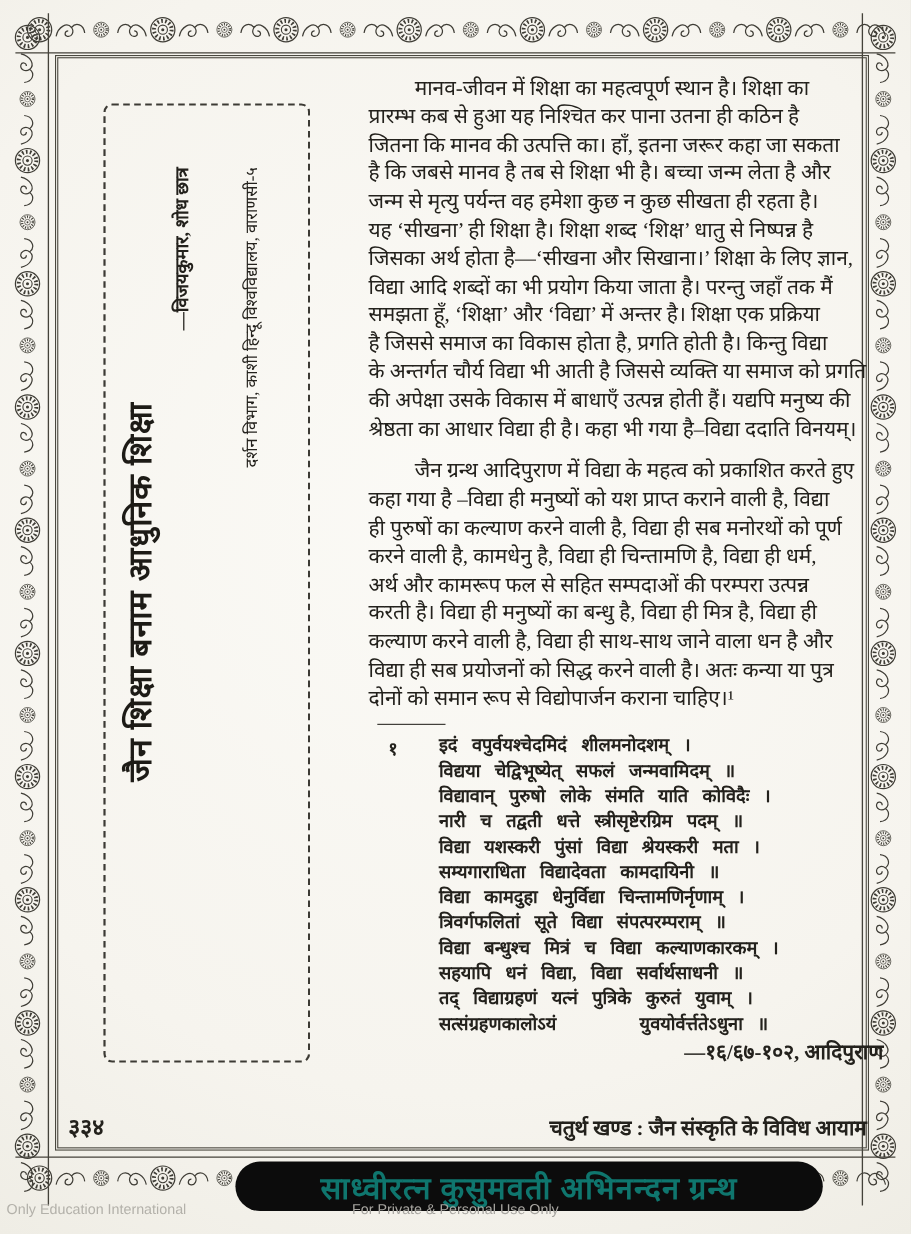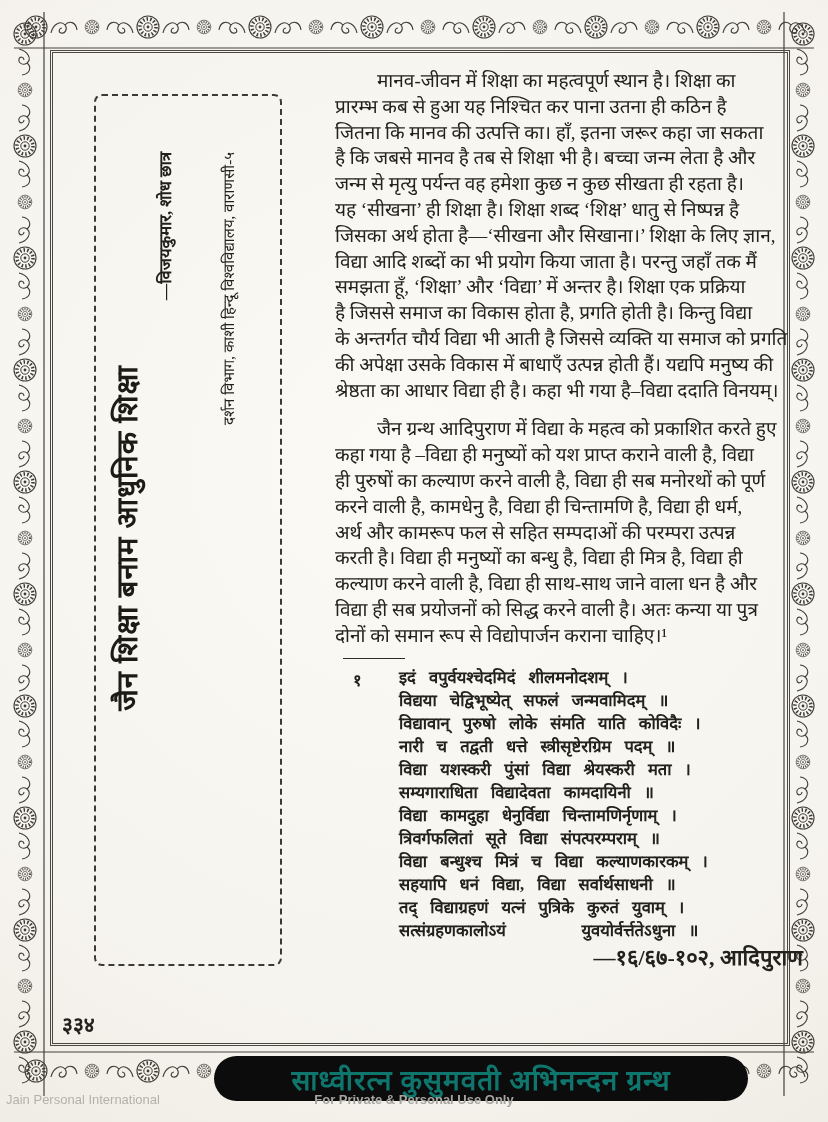--- a/index.html
+++ b/index.html
@@ -50,40 +50,40 @@
     width:62px;border:none;border-top:1.6px solid #2e2c27;
     margin:9px 0 7px 8px;
   }
   .verse-row{display:flex;margin-top:2px;}
   .verse-num{width:64px;padding-left:18px;box-sizing:border-box;
     font-size:16.5px;font-weight:600;padding-top:2px;}
   .verse-lines{
     flex:1;font-size:16.5px;font-weight:600;line-height:23px;
     word-spacing:9px;text-align:left;
   }
-  .citation{text-align:right;font-size:22px;font-weight:600;
+  .citation{text-align:right;font-size:19px;font-weight:600;
     margin-top:3px;padding-right:2px;}
   
   .footer-row{
     position:absolute;left:62px;top:1010px;width:726px;
     display:flex;justify-content:space-between;align-items:flex-end;
   }
   .page-number{font-size:21px;font-weight:600;}
   .section-title{font-size:19px;font-weight:700;}
   
   .banner{
     position:absolute;left:214px;top:1056px;width:534px;height:45px;
     background:#0c0c0c;border-radius:24px;
     display:flex;align-items:center;justify-content:center;z-index:3;
   }
   .banner-title{color:#0f766e;font-size:28px;font-weight:bold;letter-spacing:1px;}
   .watermark{position:absolute;color:#b3b1aa;font-size:13px;z-index:4;
     font-family:"Liberation Sans","DejaVu Sans",sans-serif;}
   .wm-left{left:6px;top:1092px;}
-  .wm-center{left:50%;transform:translateX(-50%);top:1092px;color:#a7a5a0;font-weight:bold;}
+  .wm-center{left:50%;transform:translateX(-50%);top:1092px;color:#a7a5a0;}
   .wm-right{right:4px;top:1140px;}
 </style>
 </head>
 <body>
 
 <div class="page">
 
   <svg width="0" height="0" style="position:absolute" aria-hidden="true">
     <defs>
       <g id="rosette">
@@ -256,23 +256,24 @@
     <hr class="footnote-rule">
     <div class="verse-row">
       <div class="verse-num">१</div>
       <div class="verse-lines">इदं  वपुर्वयश्चेदमिदं  शीलमनोदशम् ।<br>विद्यया  चेद्विभूष्येत्  सफलं  जन्मवामिदम् ॥<br>विद्यावान् पुरुषो लोके संमति याति कोविदैः ।<br>नारी च तद्वती धत्ते स्त्रीसृष्टेरग्रिम पदम् ॥<br>विद्या यशस्करी पुंसां विद्या श्रेयस्करी मता ।<br>सम्यगाराधिता  विद्यादेवता  कामदायिनी ॥<br>विद्या कामदुहा धेनुर्विद्या चिन्तामणिर्नृणाम् ।<br>त्रिवर्गफलितां  सूते  विद्या  संपत्परम्पराम् ॥<br>विद्या बन्धुश्च मित्रं च विद्या कल्याणकारकम् ।<br>सहयापि  धनं विद्या,  विद्या  सर्वार्थसाधनी ॥<br>तद्  विद्याग्रहणं  यत्नं  पुत्रिके  कुरुतं  युवाम् ।<br>सत्संग्रहणकालोऽयं     युवयोर्वर्त्ततेऽधुना ॥</div>
     </div>
     <div class="citation">—१६/६७-१०२, आदिपुराण</div>
   </div>
 
   <div class="footer-row">
     <span class="page-number">३३४</span>
+    <span class="section-title">चतुर्थ खण्ड : जैन संस्कृति के विविध आयाम</span>
   </div>
 
   <div class="banner">
     <span class="banner-title">साध्वीरत्न कुसुमवती अभिनन्दन ग्रन्थ</span>
   </div>
 
-  <span class="watermark wm-left">Jain Personal International</span>
+  <span class="watermark wm-left">Only Education International</span>
   <span class="watermark wm-center">For Private &amp; Personal Use Only</span>
   <span class="watermark wm-right">www.jainelibrary.org</span>
 
 </div>
 
 </body></html>

